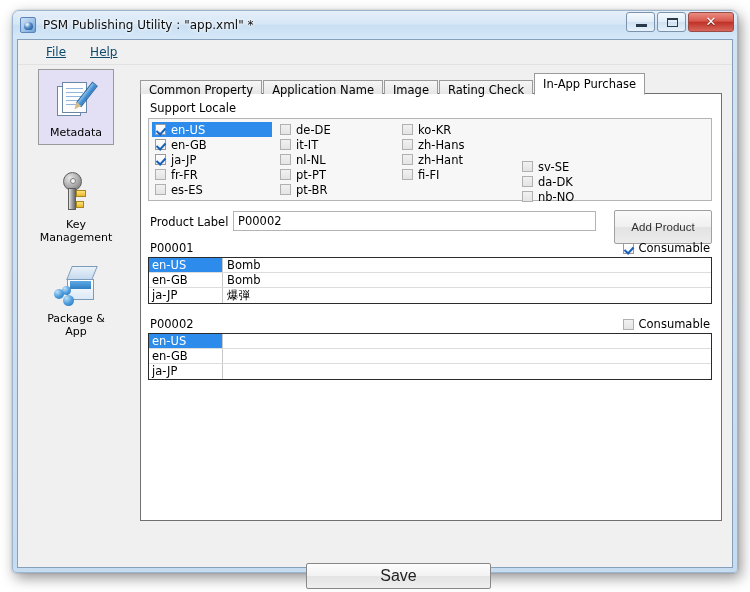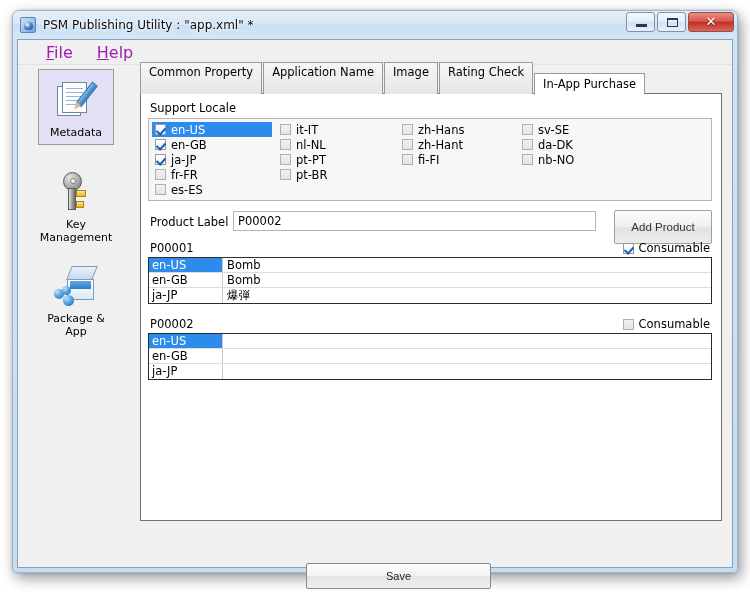--- a/index.html
+++ b/index.html
@@ -119,24 +119,25 @@
 
   #menubar {
     height: 24px;
     background: #f0f0f0;
     display: flex;
     align-items: center;
     padding-left: 16px;
     border-bottom: 1px solid #e2e2e2;
   }
   .menu-item {
-    font-size: 16px;
-    color: #a21caf;
+    font-size: 12px;
+    color: #0c4a6e;
     padding: 3px 12px;
     cursor: default;
+    text-decoration: underline;
   }
   .menu-item u { text-decoration: underline; }
 
   #content {
     position: absolute;
     left: 0; top: 25px; right: 0; bottom: 0;
   }
 
   
   #sidebar {
@@ -271,21 +272,21 @@
   #tabstrip {
     position: absolute;
     left: 0; top: 0;
     height: 21px;
     display: flex;
     align-items: flex-end;
     font-size: 11.5px;
     z-index: 3;
   }
   .tab {
-    height: 32px;
+    height: 14px;
     line-height: 18px;
     padding: 0 8px;
     margin-right: 1px;
     background: linear-gradient(to bottom,#f6f6f6 0%, #e6e6e6 100%);
     border: 1px solid #9a9a9a;
     border-bottom: none;
     box-sizing: border-box;
     color: #000;
     cursor: default;
     white-space: nowrap;
@@ -455,21 +456,21 @@
   }
 
   
   #save-btn {
     position: absolute;
     left: 288px; top: 498px;
     width: 185px; height: 26px;
     border: 1px solid #888888;
     border-radius: 2px;
     background: linear-gradient(to bottom,#fdfdfd 0%,#f2f2f2 48%,#e4e4e4 52%,#efefef 100%);
-    font-size: 11px;
+    font-size: 16px;
     color: #222;
     cursor: default;
     box-sizing: border-box;
   }
 </style>
 </head>
 <body>
 
 <div id="window">
 
@@ -573,52 +574,60 @@
               </div>
               <div class="locale-item">
                 <span class="cb off"></span>
                 <span>es-ES</span>
               </div>
             </div>
 
             <div class="locale-col" style="left:128px;">
               <div class="locale-item">
                 <span class="cb off"></span>
+                <span>de-DE</span>
+              </div>
+              <div class="locale-item">
+                <span class="cb off"></span>
                 <span>it-IT</span>
               </div>
               <div class="locale-item">
                 <span class="cb off"></span>
                 <span>nl-NL</span>
               </div>
               <div class="locale-item">
                 <span class="cb off"></span>
                 <span>pt-PT</span>
               </div>
               <div class="locale-item">
                 <span class="cb off"></span>
                 <span>pt-BR</span>
               </div>
             </div>
 
             <div class="locale-col" style="left:250px;">
               <div class="locale-item">
                 <span class="cb off"></span>
+                <span>ko-KR</span>
+              </div>
+              <div class="locale-item">
+                <span class="cb off"></span>
                 <span>zh-Hans</span>
               </div>
               <div class="locale-item">
                 <span class="cb off"></span>
                 <span>zh-Hant</span>
               </div>
               <div class="locale-item">
                 <span class="cb off"></span>
                 <span>fi-FI</span>
               </div>
             </div>
 
-            <div class="locale-col" style="left:370px;">
+            <div class="locale-col" style="left:370px;margin-top:37px;">
               <div class="locale-item">
                 <span class="cb off"></span>
                 <span>sv-SE</span>
               </div>
               <div class="locale-item">
                 <span class="cb off"></span>
                 <span>da-DK</span>
               </div>
               <div class="locale-item">
                 <span class="cb off"></span>

